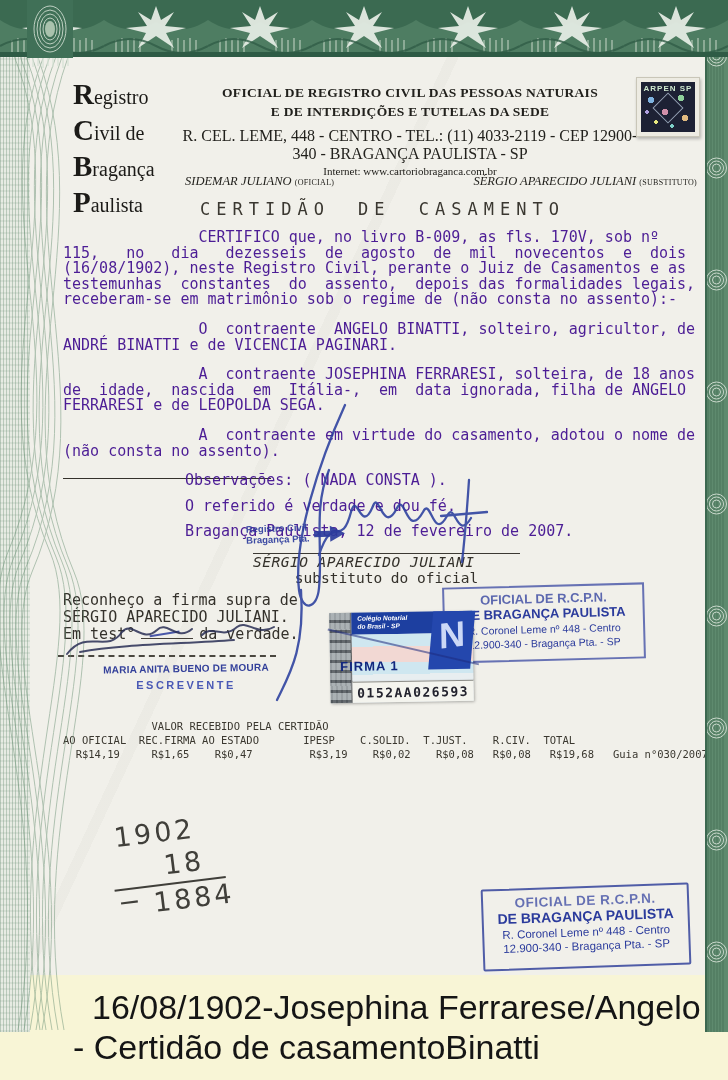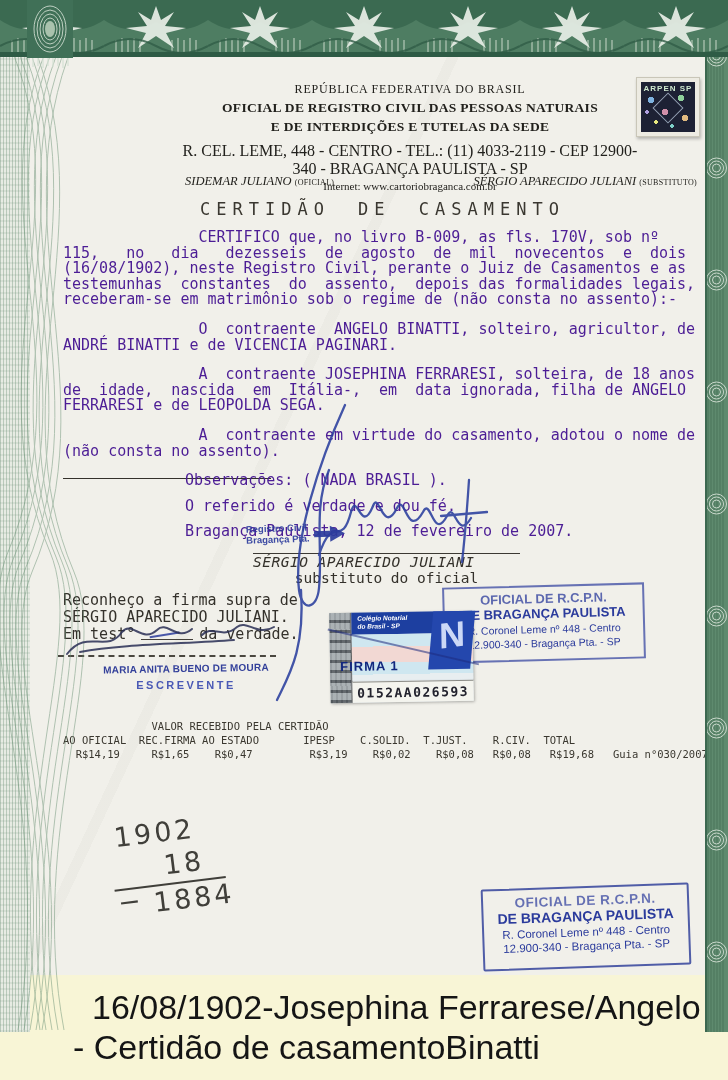--- a/index.html
+++ b/index.html
@@ -82,21 +82,21 @@
   .sig-block { position:absolute; left:253px; top:553px; z-index:1;
                font-family:"DejaVu Sans Mono",monospace; color:#34312b; }
   .sig-rule { width:267px; border-top:1.5px solid #3c3933; }
   .sig-name { font-size:14.5px; font-style:italic; letter-spacing:.5px; }
   .sig-role { font-size:14.5px;text-align:center; }
 
   
   .recog { position:absolute; left:63px; top:592px; z-index:1;
            font-family:"DejaVu Sans Mono",monospace; font-size:15px; line-height:16.8px;
            color:#34312b; }
-  .emtest-row { display:flex; align-items:center; }
+  .emtest-row { display:flex; align-items:flex-start; }
   .blank { display:inline-block; width:52px; height:13px; border-bottom:1.5px solid #44403a;
            position:relative; margin:0 6px; }
   .blank-squig { position:absolute; left:8px; top:0; width:30px; height:9px;
                  border-bottom:2.5px solid rgba(44,60,156,.85); transform:rotate(-9deg); }
   .dashed-line { position:absolute; left:58px; top:655px; width:218px;
                  border-top:2px dashed #4a473f; z-index:1; }
   .clerk-sig-svg { position:absolute; left:62px; top:616px; z-index:4; }
   .clerk-name { position:absolute; left:88px; top:663px; width:196px; text-align:center;
                 font-size:10px; font-weight:bold; color:rgba(40,54,150,.95);
                 letter-spacing:.2px; transform:rotate(-1deg); z-index:5; }
@@ -243,23 +243,32 @@
         <ellipse cx="23" cy="29" rx="13" ry="19"></ellipse>
       <ellipse cx="23" cy="29" rx="10" ry="15"></ellipse>
         <ellipse cx="23" cy="29" rx="7" ry="11"></ellipse>
     </g>
     <ellipse cx="23" cy="29" rx="5" ry="8" fill="#a9c2ad"></ellipse>
     <g stroke="#d8e2d6" stroke-width="1.5" opacity="0.85">
       <path d="M6,58 v9 M11,58 v8 M16,58 v10 M21,58 v8 M26,58 v9 M31,58 v8 M36,58 v10 M41,58 v8"></path>
     </g>
   </svg>
 
+  <div class="brand">
+
+      <div class="brand-line"><span class="brand-cap">R</span><span>egistro</span></div>
+
+      <div class="brand-line"><span class="brand-cap">C</span><span>ivil de</span></div>
+
+      <div class="brand-line"><span class="brand-cap">B</span><span>ragança</span></div>
+
+      <div class="brand-line"><span class="brand-cap">P</span><span>aulista</span></div>
+    </div>
 
   <div class="center-head">
-    <div class="republic">REPÚBLICA FEDERATIVA DO BRASIL</div>
     <div class="office">OFICIAL DE REGISTRO CIVIL DAS PESSOAS NATURAIS</div>
     <div class="office">E DE INTERDIÇÕES E TUTELAS DA SEDE</div>
     <div class="address">R. CEL. LEME, 448 - CENTRO - TEL.: (11) 4033-2119 - CEP 12900-340 - BRAGANÇA PAULISTA - SP</div>
     <div class="internet">Internet: www.cartoriobraganca.com.br</div>
   </div>
 
   <div class="officials">
     <div><span>SIDEMAR JULIANO</span> <span class="role-small">(OFICIAL)</span></div>
     <div><span>SÉRGIO APARECIDO JULIANI</span> <span class="role-small">(SUBSTITUTO)</span></div>
   </div>
@@ -293,21 +302,21 @@
         <div class="bline">de  idade,  nascida  em  Itália-,  em  data ignorada, filha de ANGELO</div>
         <div class="bline">FERRARESI e de LEOPOLDA SEGA.</div>
       </div>
     <div class="para">
       <div>
 
       <div class="bline">               A  contraente em virtude do casamento, adotou o nome de</div>
         </div>
       <div class="bline"><span class="uline">(não consta no assento)</span><span>.</span></div>
     </div>
-    <div class="indent-line">Observações: ( NADA BRASIL ).</div>
+    <div class="indent-line">Observações: ( NADA CONSTA ).</div>
     <div class="indent-line">O referido é verdade e dou fé.</div>
     <div class="indent-line">Bragança Paulista, 12 de fevereiro de 2007.</div>
   </div>
 
   <div class="arrow-stamp">
     <div class="ast-text">
       <div>Registro Civil</div>
       <div>Bragança Pta.</div>
     </div>
     <div class="arrow-wrap">

